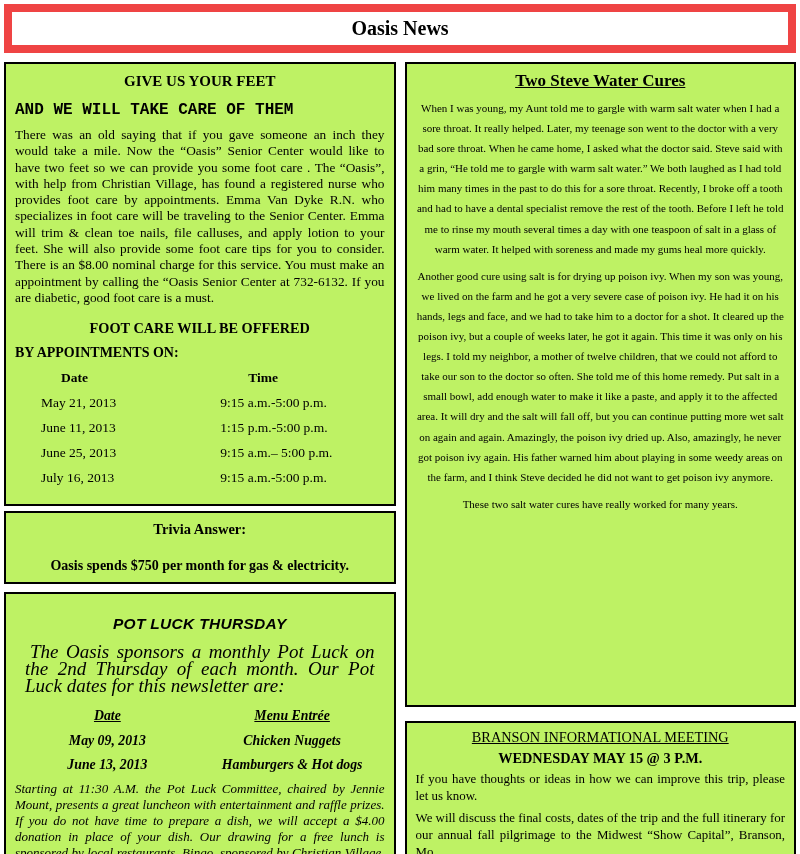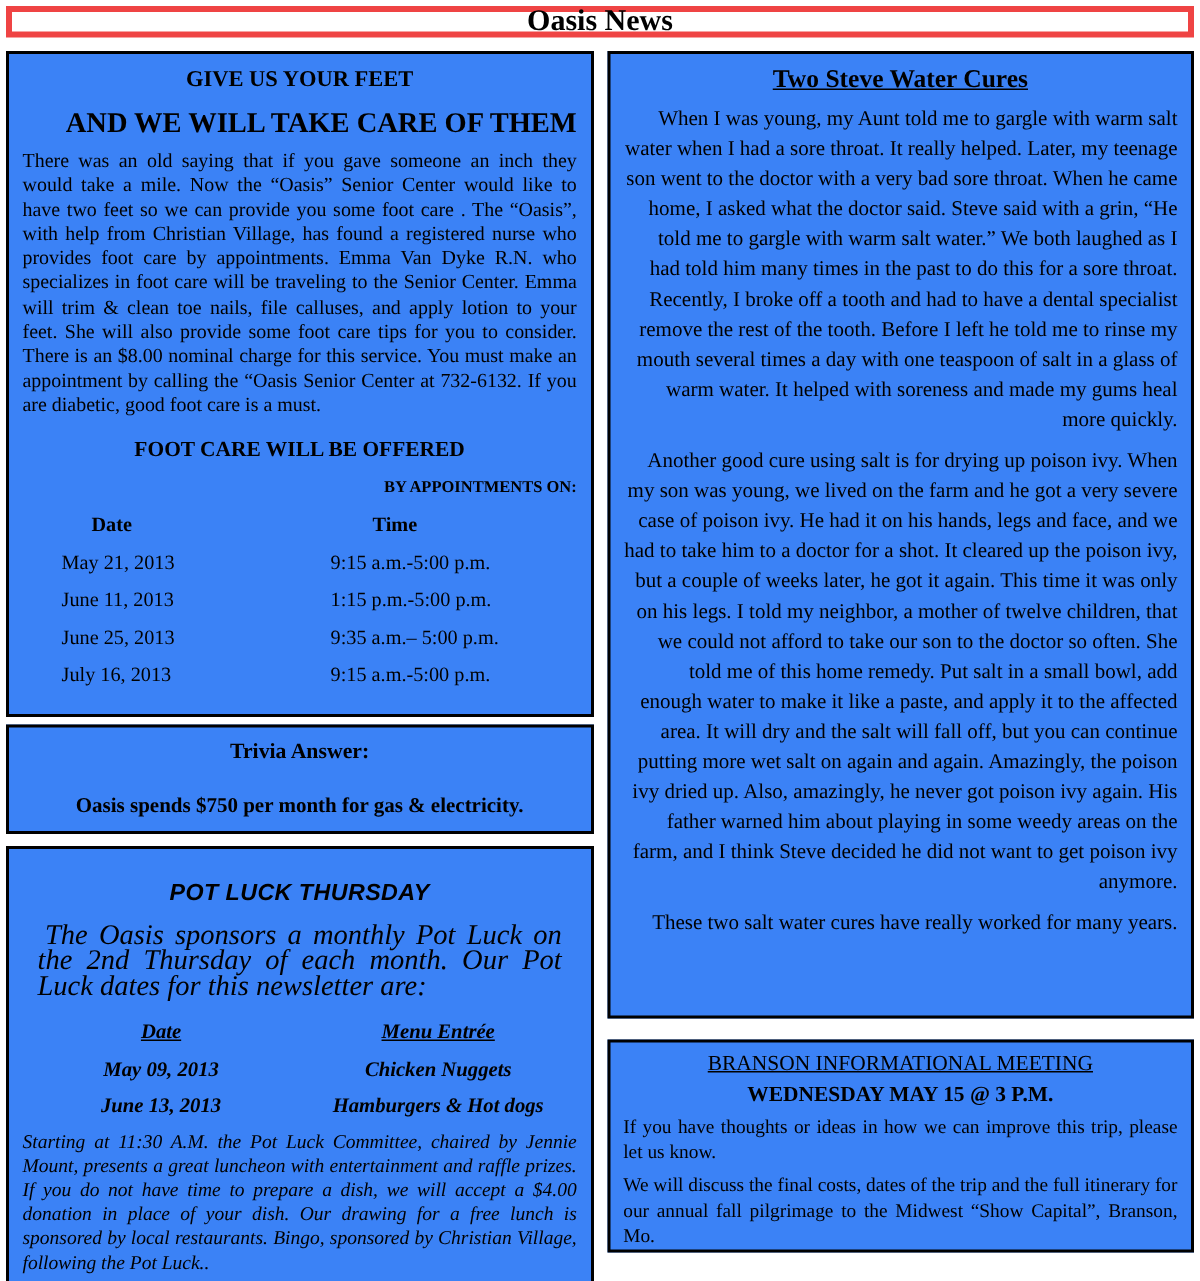--- a/index.html
+++ b/index.html
@@ -4,38 +4,38 @@
 <style>
   html, body { margin:0; padding:0; background:#fff; }
   body {
     width:800px; height:854px;
     font-family:"Liberation Serif", serif;
     color:#000;
   }
   .page { width:800px; height:854px; padding:4px; box-sizing:border-box; }
 
   .masthead {
-    height:21px; border:4px solid #ef4444; box-sizing:border-box;
+    height:49px; border:8px solid #ef4444; box-sizing:border-box;
     display:flex; align-items:center; justify-content:center;
     margin-bottom:9px;
   }
   .masthead h1 { font-size:20px; font-weight:700; margin:0; }
 
   .columns { display:flex; gap:9px; }
   .col { flex:1; min-width:0; display:flex; flex-direction:column; }
 
-  .box { border:2px solid #000; box-sizing:border-box; overflow:hidden; background:#3b82f6; }
+  .box { border:2px solid #000; box-sizing:border-box; overflow:hidden; background:#bef264; }
 
   
   .box-footcare { height:444px; margin-bottom:5px; padding:2px 9px; }
   .fc-h1 { font-size:15px; font-weight:700; text-align:center; margin:6px 0 0; line-height:19px; }
-  .fc-h2 { font-size:19px; font-weight:700; text-align:right; margin:10px 0 0; line-height:19px; }
+  .fc-h2 { font-size:16px; font-weight:700; text-align:left; margin:10px 0 0; line-height:19px;font-family:Liberation Mono, monospace; }
   .fc-body { font-size:13.3px; line-height:16.3px; text-align:justify; margin:7px 0 0; }
   .fc-sh1 { font-size:14.3px; font-weight:700; text-align:center; margin:13px 0 0; line-height:18px; }
-  .fc-sh2 { font-size:11px; font-weight:700; text-align:right; margin:7px 0 2px; line-height:18px; }
+  .fc-sh2 { font-size:14px; font-weight:700; text-align:left; margin:7px 0 2px; line-height:18px; }
   .sched { font-size:13.5px; margin-top:3px; }
   .sched-row { display:grid; grid-template-columns:48% 52%; line-height:25px; }
   .sched-row.hdr { font-weight:700; }
   .sched-row .c1 { padding-left:26px; }
   .sched-row .c2 { padding-left:28px; }
   .sched-row.hdr .c1 { padding-left:46px; }
   .sched-row.hdr .c2 { padding-left:56px; }
 
   .box-trivia { height:73px; margin-bottom:8px; padding:4px 9px;
     display:flex; flex-direction:column; justify-content:center;gap:12px; }
@@ -50,21 +50,21 @@
   .pl-row { display:grid; grid-template-columns:50% 50%; line-height:24.5px;
     text-align:center; font-weight:700; }
   .pl-row.hdr .cell { text-decoration:underline; }
   .pl-details { font-size:13px; line-height:16.2px; text-align:justify; margin:3px 0 0; }
   .pl-join { font-size:19px; text-align:center; margin:4px 0 0; line-height:22px; letter-spacing:0.4px; }
 
   
   .box-salt { height:645px; margin-bottom:14px; padding:0 9px; }
   .salt-h { font-size:17px; font-weight:700; text-align:center; text-decoration:underline;
     margin:7px 0 0; line-height:20px; }
-  .salt-p { font-size:14px; line-height:20.1px; text-align:right; margin:7px 0 0; }
+  .salt-p { font-size:11px; line-height:20.1px; text-align:center; margin:7px 0 0; }
 
   .box-branson { height:142px; padding:4px 9px 0; }
   .br-h1 { font-size:14.3px; font-weight:400; text-align:center; text-decoration:underline;
     margin:2px 0 0; line-height:16px; }
   .br-h2 { font-size:14.3px; font-weight:700; text-align:center; margin:5px 0 0; line-height:16px; }
   .br-p { font-size:12.9px; line-height:17px; text-align:justify; margin:5px 0 0; }
 </style>
 </head>
 <body>
 
@@ -92,21 +92,21 @@
           <div class="sched-row">
             <div class="c1">May 21, 2013</div>
             <div class="c2">9:15 a.m.-5:00 p.m.</div>
           </div>
           <div class="sched-row">
             <div class="c1">June 11, 2013</div>
             <div class="c2">1:15 p.m.-5:00 p.m.</div>
           </div>
           <div class="sched-row">
             <div class="c1">June 25, 2013</div>
-            <div class="c2">9:35 a.m.– 5:00 p.m.</div>
+            <div class="c2">9:15 a.m.– 5:00 p.m.</div>
           </div>
           <div class="sched-row">
             <div class="c1">July 16, 2013</div>
             <div class="c2">9:15 a.m.-5:00 p.m.</div>
           </div>
         </div>
       </section>
 
       <section class="box box-trivia">
         <p class="trivia-h">Trivia Answer:</p>

